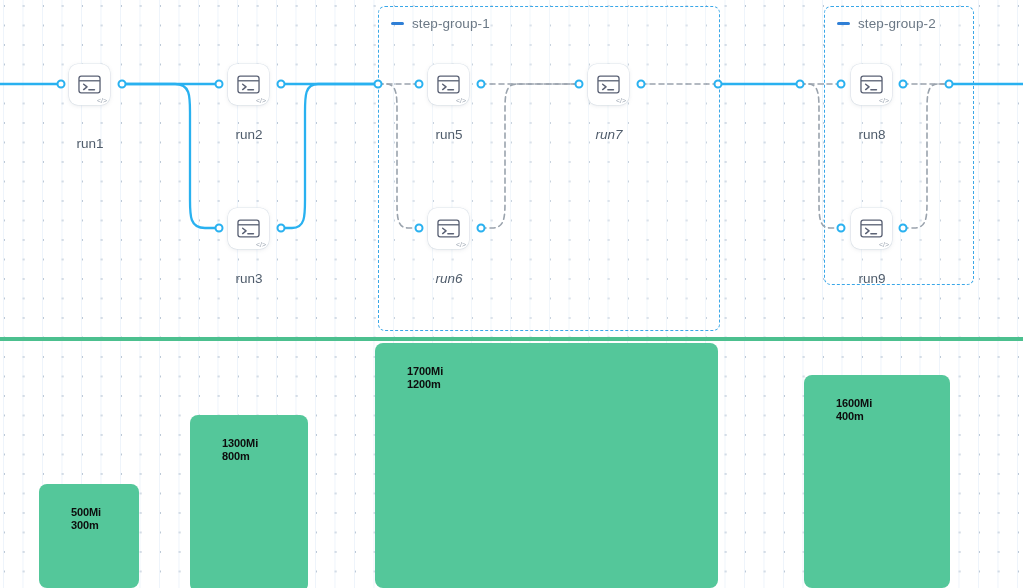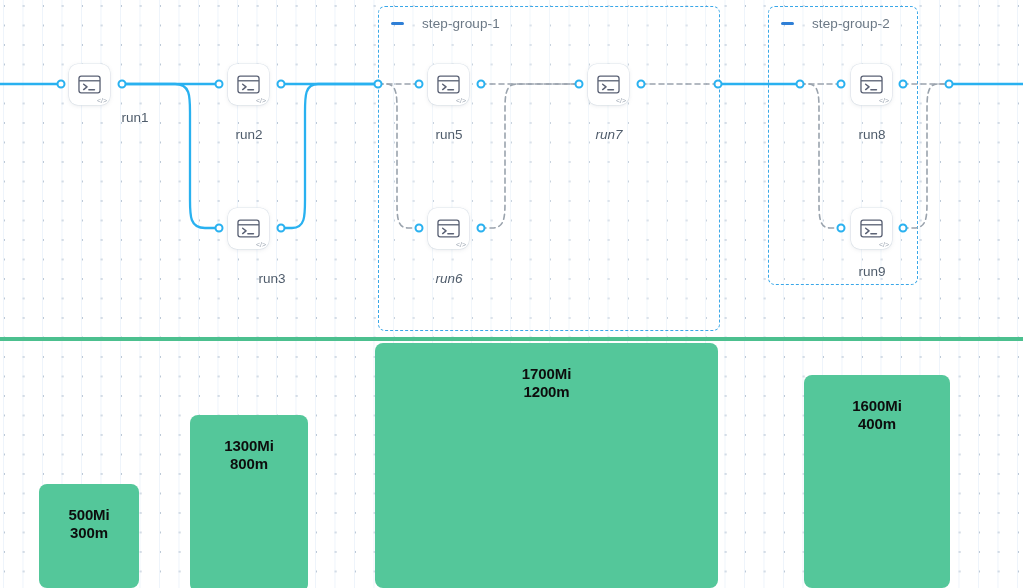--- a/index.html
+++ b/index.html
@@ -51,21 +51,21 @@
     border-radius: 7px;
     background: rgba(255,255,255,0.18);
     box-sizing: border-box;
   }
   .group-header {
     position: absolute;
     top: 9px;
     left: 12px;
     display: flex;
     align-items: center;
-    gap: 18px;
+    gap: 8px;
     white-space: nowrap;
   }
   .group-toggle {
     width: 13px;
     height: 2.4px;
     background: #2f7fd6;
     border-radius: 2px;
     display: inline-block;
   }
   .group-title {
@@ -136,44 +136,45 @@
     position: absolute;
     border-radius: 8px;
     background: #54c79a;
     box-sizing: border-box;
   }
   .bar-text {
     position: absolute;
     left: 0;
     right: 0;
     top: 22px;
-    text-align: center;
-    font-size: 15px;
+    text-align: left;
+    font-size: 11px;
     font-weight: bold;
     color: #0d0d0d;
     line-height: 1.22;
     white-space: pre-line;
     letter-spacing: -0.1px;
+    padding-left: 32px;
   }
 </style>
 </head>
 <body>
 
 <div id="canvas">
 
   <div id="col-guides"></div>
 
   <div id="groups-layer">
       <div class="group-frame" style="left: 378px; top: 6px; width: 342px; height: 325px;">
         <div class="group-header">
           <span class="group-toggle"></span>
           <span class="group-title">step-group-1</span>
         </div>
       </div>
-      <div class="group-frame" style="left: 768px; top: 6px; width: 150px; height: 279px;">
+      <div class="group-frame" style="left: 824px; top: 6px; width: 150px; height: 279px;">
         <div class="group-header">
           <span class="group-toggle"></span>
           <span class="group-title">step-group-2</span>
         </div>
       </div>
     </div>
 
   <svg id="edges" viewBox="0 0 1023 588" xmlns="http://www.w3.org/2000/svg">
     <g fill="none" stroke-linecap="round">
 
@@ -209,21 +210,21 @@
         <span>
           <svg class="node-term" viewBox="0 0 26 21" xmlns="http://www.w3.org/2000/svg">
             <rect x="1.1" y="1.1" width="23.8" height="18.8" rx="2.6" fill="#ffffff" stroke="#5b6275" stroke-width="1.5"></rect>
             <line x1="1.1" y1="6.3" x2="24.9" y2="6.3" stroke="#5b6275" stroke-width="1.5"></line>
             <polyline points="6.4,10.2 10.2,13.2 6.4,16.2" fill="none" stroke="#5b6275" stroke-width="1.7" stroke-linecap="round" stroke-linejoin="round"></polyline>
             <line x1="12.3" y1="16.3" x2="18.6" y2="16.3" stroke="#5b6275" stroke-width="1.7" stroke-linecap="round"></line>
           </svg>
         </span>
         <span class="node-code-badge">&lt;/&gt;</span>
       </div>
-      <div class="node-label" style="left: 90px; top: 110px; margin-left: 45px;">run1</div>
+      <div class="node-label" style="left: 90px; top: 136px;">run1</div>
       <div class="node" style="left: 228px; top: 64px;">
         <span>
           <svg class="node-term" viewBox="0 0 26 21" xmlns="http://www.w3.org/2000/svg">
             <rect x="1.1" y="1.1" width="23.8" height="18.8" rx="2.6" fill="#ffffff" stroke="#5b6275" stroke-width="1.5"></rect>
             <line x1="1.1" y1="6.3" x2="24.9" y2="6.3" stroke="#5b6275" stroke-width="1.5"></line>
             <polyline points="6.4,10.2 10.2,13.2 6.4,16.2" fill="none" stroke="#5b6275" stroke-width="1.7" stroke-linecap="round" stroke-linejoin="round"></polyline>
             <line x1="12.3" y1="16.3" x2="18.6" y2="16.3" stroke="#5b6275" stroke-width="1.7" stroke-linecap="round"></line>
           </svg>
         </span>
         <span class="node-code-badge">&lt;/&gt;</span>
@@ -233,21 +234,21 @@
         <span>
           <svg class="node-term" viewBox="0 0 26 21" xmlns="http://www.w3.org/2000/svg">
             <rect x="1.1" y="1.1" width="23.8" height="18.8" rx="2.6" fill="#ffffff" stroke="#5b6275" stroke-width="1.5"></rect>
             <line x1="1.1" y1="6.3" x2="24.9" y2="6.3" stroke="#5b6275" stroke-width="1.5"></line>
             <polyline points="6.4,10.2 10.2,13.2 6.4,16.2" fill="none" stroke="#5b6275" stroke-width="1.7" stroke-linecap="round" stroke-linejoin="round"></polyline>
             <line x1="12.3" y1="16.3" x2="18.6" y2="16.3" stroke="#5b6275" stroke-width="1.7" stroke-linecap="round"></line>
           </svg>
         </span>
         <span class="node-code-badge">&lt;/&gt;</span>
       </div>
-      <div class="node-label" style="left: 249px; top: 271px; margin-left: 23px;">run3</div>
+      <div class="node-label" style="left: 249px; top: 271px;">run3</div>
       <div class="node" style="left: 428px; top: 64px;">
         <span>
           <svg class="node-term" viewBox="0 0 26 21" xmlns="http://www.w3.org/2000/svg">
             <rect x="1.1" y="1.1" width="23.8" height="18.8" rx="2.6" fill="#ffffff" stroke="#5b6275" stroke-width="1.5"></rect>
             <line x1="1.1" y1="6.3" x2="24.9" y2="6.3" stroke="#5b6275" stroke-width="1.5"></line>
             <polyline points="6.4,10.2 10.2,13.2 6.4,16.2" fill="none" stroke="#5b6275" stroke-width="1.7" stroke-linecap="round" stroke-linejoin="round"></polyline>
             <line x1="12.3" y1="16.3" x2="18.6" y2="16.3" stroke="#5b6275" stroke-width="1.7" stroke-linecap="round"></line>
           </svg>
         </span>
         <span class="node-code-badge">&lt;/&gt;</span>
@@ -293,21 +294,21 @@
         <span>
           <svg class="node-term" viewBox="0 0 26 21" xmlns="http://www.w3.org/2000/svg">
             <rect x="1.1" y="1.1" width="23.8" height="18.8" rx="2.6" fill="#ffffff" stroke="#5b6275" stroke-width="1.5"></rect>
             <line x1="1.1" y1="6.3" x2="24.9" y2="6.3" stroke="#5b6275" stroke-width="1.5"></line>
             <polyline points="6.4,10.2 10.2,13.2 6.4,16.2" fill="none" stroke="#5b6275" stroke-width="1.7" stroke-linecap="round" stroke-linejoin="round"></polyline>
             <line x1="12.3" y1="16.3" x2="18.6" y2="16.3" stroke="#5b6275" stroke-width="1.7" stroke-linecap="round"></line>
           </svg>
         </span>
         <span class="node-code-badge">&lt;/&gt;</span>
       </div>
-      <div class="node-label" style="left: 872px; top: 264px;">run9</div>
+      <div class="node-label" style="left: 872px; top: 271px;">run9</div>
     </div>
 
   <div id="handles-layer">
       <div class="handle" style="left: 61px; top: 84px;"></div>
       <div class="handle" style="left: 122px; top: 84px;"></div>
       <div class="handle" style="left: 219px; top: 84px;"></div>
       <div class="handle" style="left: 281px; top: 84px;"></div>
       <div class="handle" style="left: 219px; top: 228px;"></div>
       <div class="handle" style="left: 281px; top: 228px;"></div>
       <div class="handle" style="left: 378px; top: 84px;"></div>

